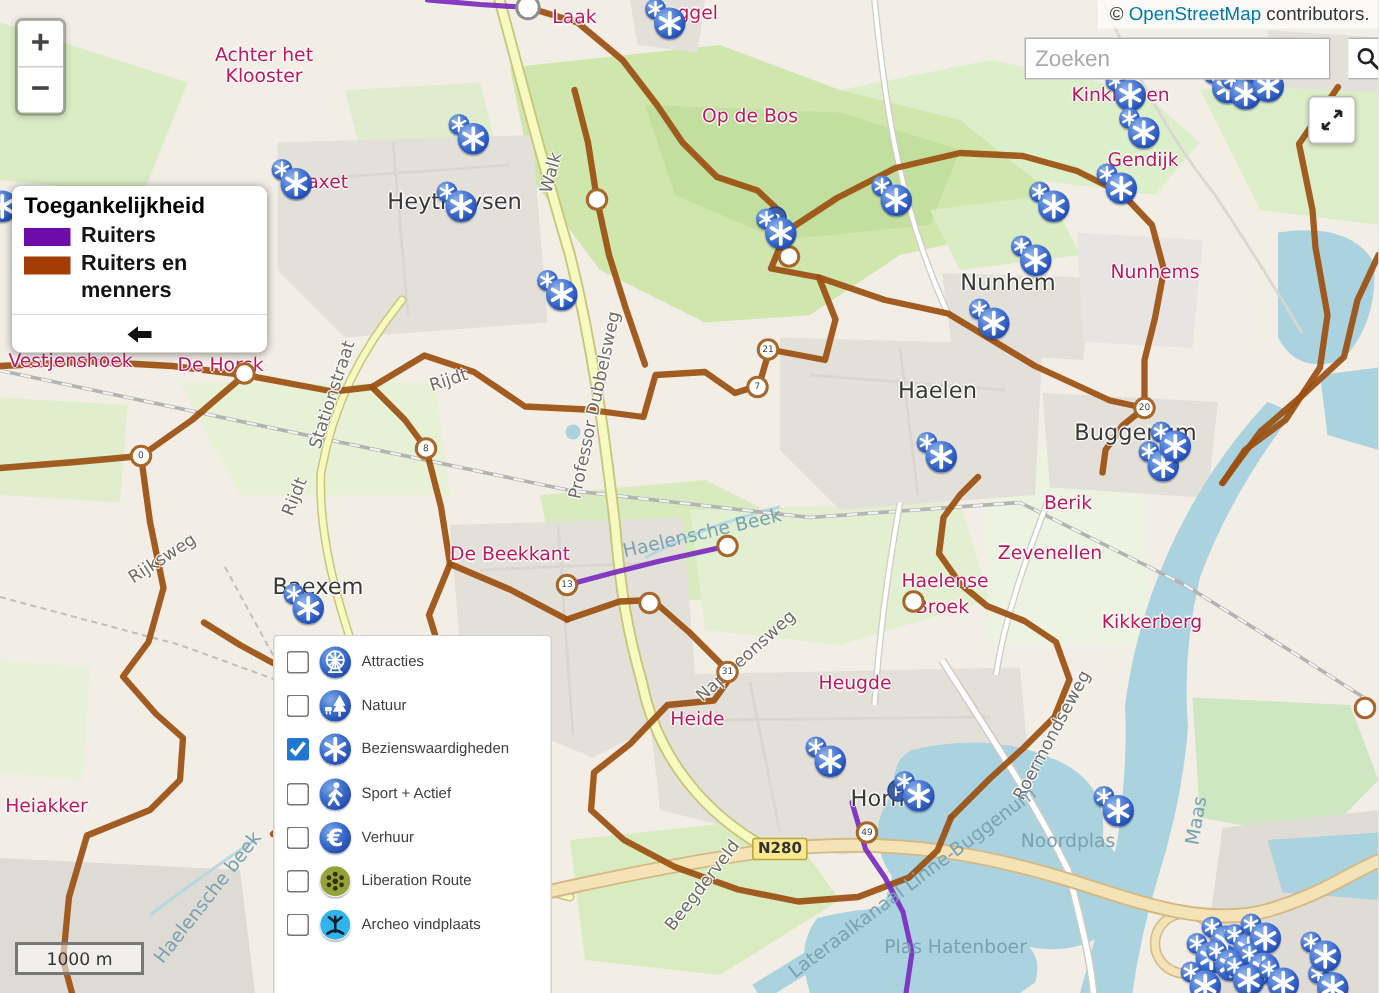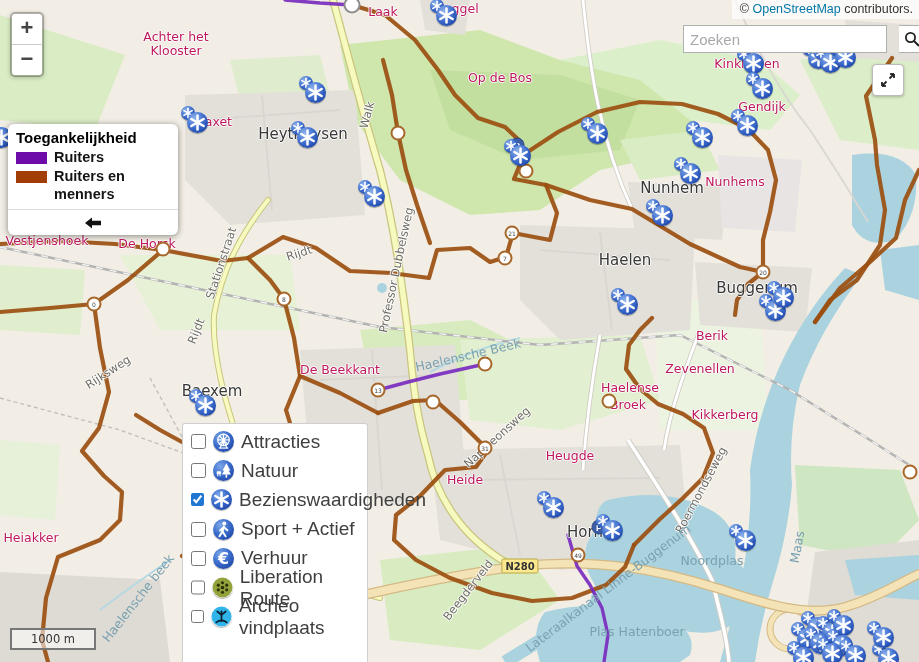--- a/index.html
+++ b/index.html
@@ -62,21 +62,21 @@
             background:rgba(255,255,255,.55);border:2px solid #777;display:flex;align-items:center;
             justify-content:center;font-size:11.5px;color:#333;font-family:"DejaVu Sans",sans-serif;}
   
   #layers{position:absolute;left:182px;top:423px;width:186px;height:239px;z-index:22;background:#fff;
           border:1px solid #cfcfcf;border-bottom:none;border-radius:3px 3px 0 0;padding-top:3px;box-sizing:border-box;}
   .layer-row{display:flex;align-items:center;height:29.2px;padding-left:8px;cursor:pointer;}
   .layer-row input{width:15px;height:15px;margin:0 7px 0 0;accent-color:#2176d2;cursor:pointer;}
   .layer-icon{width:21px;height:21px;border-radius:50%;margin-right:7px;position:relative;flex:0 0 21px;
               box-shadow:0 1px 1px rgba(0,0,0,.3);}
   .layer-icon.blue{background:radial-gradient(circle at 35% 30%,#7ea9e8 0%,#3a6ccc 45%,#2148ab 80%);}
-  .layer-label{font-size:19px;color:#3f3f3f;}
+  .layer-label{font-size:10px;color:#3f3f3f;}
 </style>
 </head>
 <body>
 
 <div id="app">
 
   <svg id="map-svg" width="919" height="662" viewBox="0 0 919 662">
     <rect x="0" y="0" width="919" height="662" fill="#f2eee5"></rect>
 
     <g stroke="none">
@@ -187,25 +187,25 @@
   </svg>
 
   <div id="map-labels">
       <div class="lbl town" style="left: 303px; top: 134px; transform: translate(-50%, -50%);">Heythuysen</div>
       <div class="lbl town" style="left: 212px; top: 391px; transform: translate(-50%, -50%);">Baexem</div>
       <div class="lbl town" style="left: 625px; top: 260px; transform: translate(-50%, -50%);">Haelen</div>
       <div class="lbl town" style="left: 585px; top: 532px; transform: translate(-50%, -50%);">Horn</div>
       <div class="lbl town" style="left: 757px; top: 288px; transform: translate(-50%, -50%);">Buggenum</div>
       <div class="lbl town" style="left: 672px; top: 188px; transform: translate(-50%, -50%);">Nunhem</div>
       <div class="lbl hamlet" style="left: 700px; top: 368px; transform: translate(-50%, -50%);">Zevenellen</div>
-      <div class="lbl hamlet" style="left: 735px; top: 181px; transform: translate(-50%, -50%);">Nunhems</div>
+      <div class="lbl hamlet" style="left: 770px; top: 181px; transform: translate(-50%, -50%);">Nunhems</div>
       <div class="lbl hamlet" style="left: 465px; top: 479px; transform: translate(-50%, -50%);">Heide</div>
       <div class="lbl hamlet" style="left: 570px; top: 455px; transform: translate(-50%, -50%);">Heugde</div>
       <div class="lbl hamlet" style="left: 712px; top: 319px; transform: translate(-50%, -50%); margin-top: 16px;">Berik</div>
-      <div class="lbl hamlet" style="left: 725px; top: 414px; transform: translate(-50%, -50%);">Kikkerberg</div>
+      <div class="lbl hamlet" style="left: 768px; top: 414px; transform: translate(-50%, -50%);">Kikkerberg</div>
       <div class="lbl hamlet" style="left: 762px; top: 106px; transform: translate(-50%, -50%);">Gendijk</div>
       <div class="lbl hamlet" style="left: 747px; top: 63px; transform: translate(-50%, -50%);">Kinkhoven</div>
       <div class="lbl hamlet" style="left: 457px; top: 8px; transform: translate(-50%, -50%);">Boggel</div>
       <div class="lbl hamlet" style="left: 383px; top: 11px; transform: translate(-50%, -50%);">Laak</div>
       <div class="lbl hamlet" style="left: 500px; top: 77px; transform: translate(-50%, -50%);">Op de Bos</div>
       <div class="lbl hamlet" style="left: 213px; top: 121px; transform: translate(-50%, -50%);">Maxet</div>
       <div class="lbl hamlet" style="left: 176px; top: 36px; transform: translate(-50%, -50%);">Achter het</div>
       <div class="lbl hamlet" style="left: 176px; top: 50px; transform: translate(-50%, -50%);">Klooster</div>
       <div class="lbl hamlet" style="left: 47px; top: 240px; transform: translate(-50%, -50%);">Vestjenshoek</div>
       <div class="lbl hamlet" style="left: 147px; top: 243px; transform: translate(-50%, -50%);">De Horck</div>

